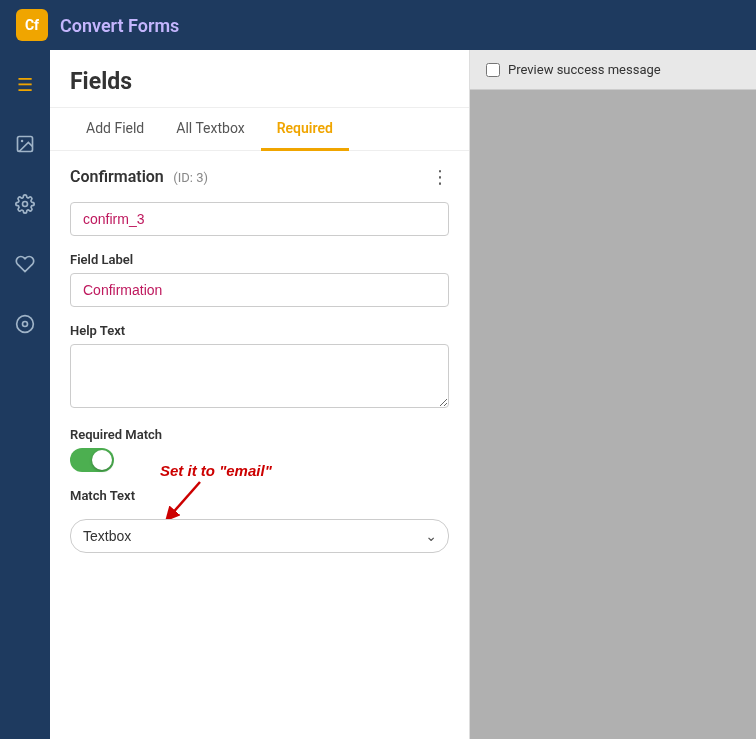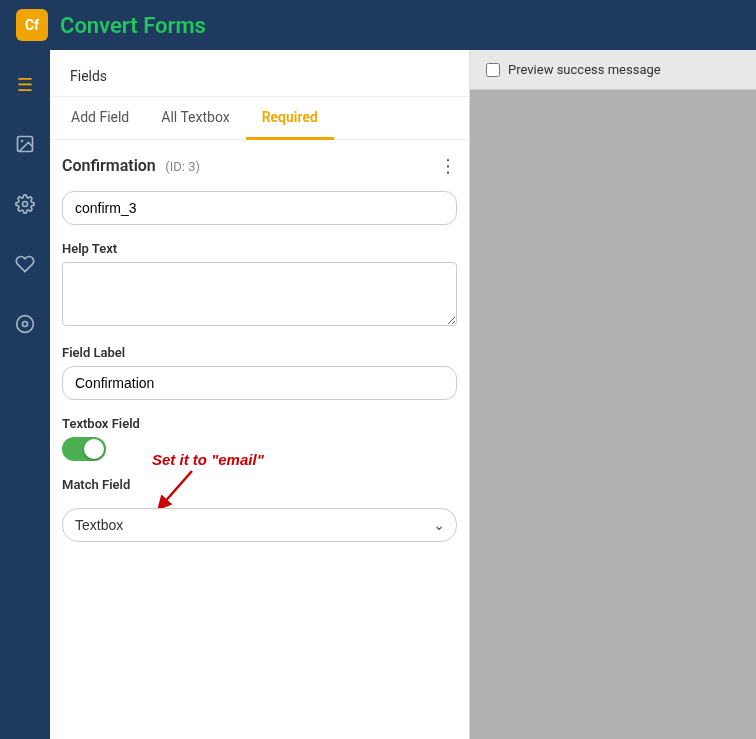--- a/index.html
+++ b/index.html
@@ -15,22 +15,22 @@
       gap: 12px;
     }
     .navbar-logo {
       width: 32px; height: 32px;
       background: #f0a500;
       border-radius: 6px;
       display: flex; align-items: center; justify-content: center;
       font-weight: bold; color: white; font-size: 14px;
     }
     .navbar-title {
-      color: #22c55e;
-      font-size: 22px;
+      color: #c4b5fd;
+      font-size: 18px;
       font-weight: 600;
     }
 
     
     .layout {
       display: flex;
       height: calc(739px - 50px);
     }
 
     
@@ -57,49 +57,49 @@
 
     
     .fields-panel {
       width: 420px;
       background: #fff;
       border-right: 1px solid #ddd;
       overflow-y: auto;
     }
     .fields-header {
       padding: 18px 20px 12px;
-      font-size: 14px;
-      font-weight: 400;
+      font-size: 23px;
+      font-weight: 700;
       color: #333;
       border-bottom: 1px solid #eee;
     }
 
     
     .tabs {
       display: flex;
       border-bottom: 1px solid #eee;
-      padding: 0 5px;
+      padding: 0 20px;
     }
     .tab {
       padding: 12px 16px;
       cursor: pointer;
       color: #555;
       font-size: 14px;
       border-bottom: 3px solid transparent;
       margin-bottom: -1px;
     }
     .tab.active {
       color: #f0a500;
       border-bottom: 3px solid #f0a500;
       font-weight: 600;
     }
 
     
     .form-content {
-      padding: 16px 12px;
+      padding: 16px 20px;
     }
 
     
     .section-header {
       display: flex;
       align-items: center;
       justify-content: space-between;
       margin-bottom: 16px;
     }
     .section-title {
@@ -127,23 +127,23 @@
     .field-label {
       font-size: 13px;
       font-weight: 600;
       color: #333;
       margin-bottom: 6px;
     }
     .field-input {
       width: 100%;
       padding: 8px 12px;
       border: 1px solid #ccc;
-      border-radius: 12px;
+      border-radius: 4px;
       font-size: 14px;
-      color: #000000;
+      color: #be185d;
       outline: none;
       background: #fff;
     }
     .field-textarea {
       width: 100%;
       padding: 8px 12px;
       border: 1px solid #ccc;
       border-radius: 4px;
       font-size: 14px;
       color: #333;
@@ -316,42 +316,42 @@
           <span class="section-id">(ID: 3)</span>
         </div>
         <span class="more-btn">⋮</span>
       </div>
 
       <div class="field-group">
         <input class="field-input" type="text" value="confirm_3" style="">
       </div>
 
       <div class="field-group">
+        <div class="field-label">Field Label</div>
+        <input class="field-input" type="text" value="Confirmation" style="">
+      </div>
+
+      <div class="field-group">
         <div class="field-label">Help Text</div>
         <textarea class="field-textarea" style=""></textarea>
       </div>
 
       <div class="field-group">
-        <div class="field-label">Field Label</div>
-        <input class="field-input" type="text" value="Confirmation" style="">
-      </div>
-
-      <div class="field-group">
-        <div class="field-label">Textbox Field</div>
+        <div class="field-label">Required Match</div>
         <div class="toggle-row">
           <div class="toggle-wrapper">
             <div class="toggle-track">
               <div class="toggle-thumb"></div>
             </div>
           </div>
         </div>
       </div>
 
       <div class="field-group annotation-container">
-        <div class="field-label">Match Field</div>
+        <div class="field-label">Match Text</div>
 
         
         <svg class="arrow-svg" width="160" height="70">
           <text x="30" y="18" fill="#cc0000" font-size="15" font-style="italic" font-weight="bold" font-family="sans-serif">Set it to "email"</text>
           <line x1="70" y1="24" x2="40" y2="58" stroke="#cc0000" stroke-width="2.5" marker-end="url(#arrowhead)"></line>
           <defs>
             <marker id="arrowhead" markerWidth="8" markerHeight="8" refX="3" refY="3" orient="auto">
               <path d="M0,0 L0,6 L6,3 z" fill="#cc0000"></path>
             </marker>
           </defs>

